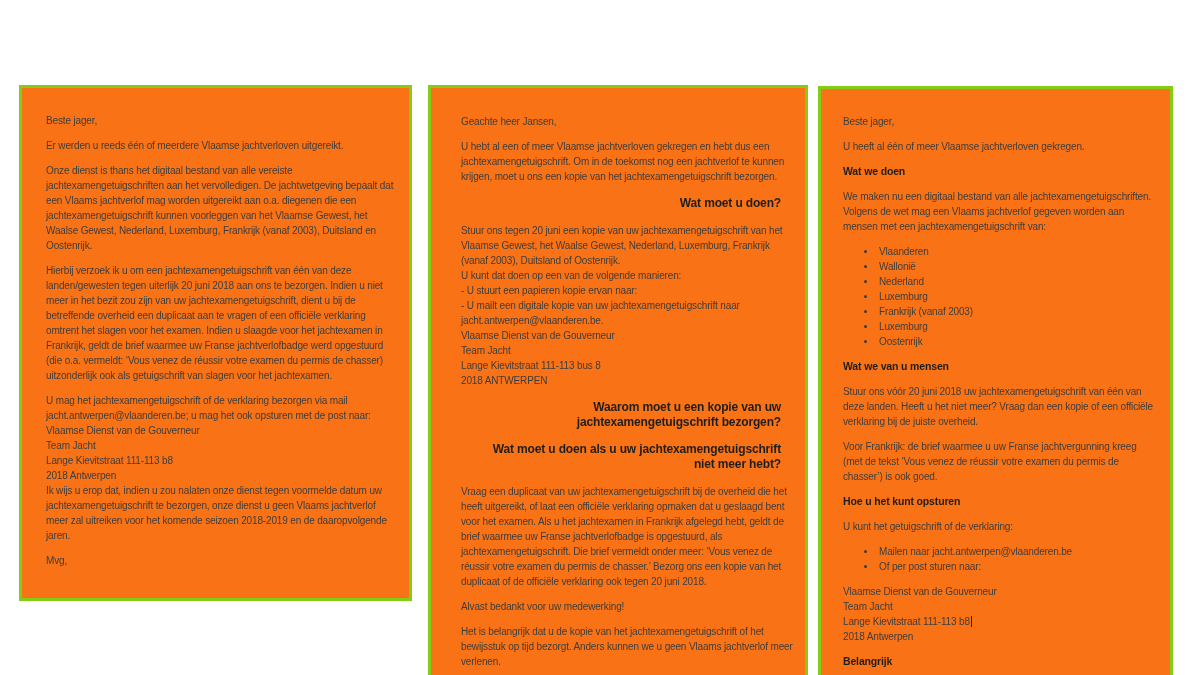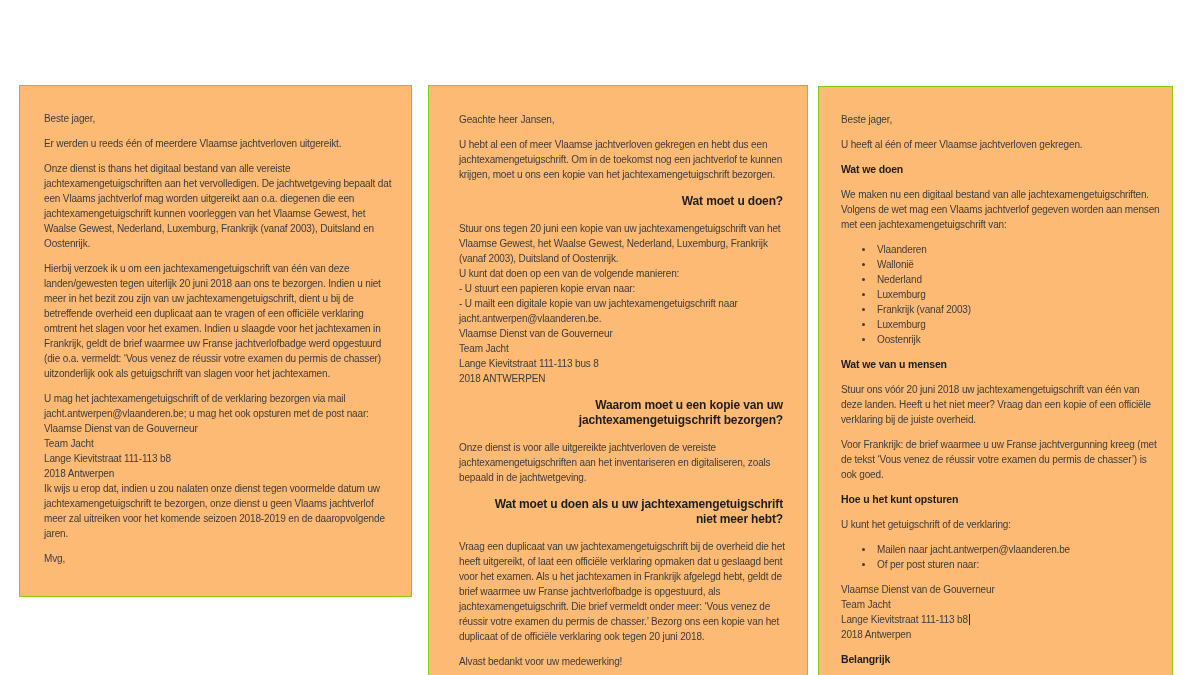--- a/index.html
+++ b/index.html
@@ -10,22 +10,22 @@
   body {
     width: 1200px;
     height: 675px;
     position: relative;
     font-family: "Liberation Sans", sans-serif;
     overflow: hidden;
   }
   .panel {
     position: absolute;
     box-sizing: border-box;
-    background: #fdba74;
-    border: 1px solid #84cc16;
+    background: #f97316;
+    border: 3px solid #84cc16;
     color: #3d3d3d;
     font-size: 10px;
     line-height: 15px;
     letter-spacing: -0.15px;
   }
   #panel-1 { left: 19px;  top: 85px; width: 393px; min-height: 419px; padding: 25px 14px 20px 24px; }
   #panel-2 { left: 428px; top: 85px; width: 380px; min-height: 433px; padding: 26px 12px 20px 30px; }
   #panel-3 { left: 818px; top: 86px; width: 355px; min-height: 500px; padding: 25px 12px 20px 22px; }
 
   .blk-p    { margin: 0 0 10px 0; }
@@ -66,21 +66,20 @@
     <div class="blk-ht">Wat moet u doen?</div>
     <div class="blk-line">Stuur ons tegen 20 juni een kopie van uw jachtexamengetuigschrift van het Vlaamse Gewest, het Waalse Gewest, Nederland, Luxemburg, Frankrijk (vanaf 2003), Duitsland of Oostenrijk.</div>
     <div class="blk-line">U kunt dat doen op een van de volgende manieren:</div>
     <div class="blk-line">- U stuurt een papieren kopie ervan naar:</div>
     <div class="blk-line">- U mailt een digitale kopie van uw jachtexamengetuigschrift naar jacht.antwerpen@vlaanderen.be.</div>
     <div class="blk-line">Vlaamse Dienst van de Gouverneur</div>
     <div class="blk-line">Team Jacht</div>
     <div class="blk-line">Lange Kievitstraat 111-113 bus 8</div>
     <div class="blk-p">2018 ANTWERPEN</div>
     <div class="blk-ht">Waarom moet u een kopie van uw jachtexamengetuigschrift bezorgen?</div>
-    <div class="blk-p">Onze dienst is voor alle uitgereikte jachtverloven de vereiste jachtexamengetuigschriften aan het inventariseren en digitaliseren, zoals bepaald in de jachtwetgeving.</div>
     <div class="blk-ht">Wat moet u doen als u uw jachtexamengetuigschrift niet meer hebt?</div>
     <div class="blk-p">Vraag een duplicaat van uw jachtexamengetuigschrift bij de overheid die het heeft uitgereikt, of laat een officiële verklaring opmaken dat u geslaagd bent voor het examen. Als u het jachtexamen in Frankrijk afgelegd hebt, geldt de brief waarmee uw Franse jachtverlofbadge is opgestuurd, als jachtexamengetuigschrift. Die brief vermeldt onder meer: ‘Vous venez de réussir votre examen du permis de chasser.’ Bezorg ons een kopie van het duplicaat of de officiële verklaring ook tegen 20 juni 2018.</div>
     <div class="blk-p">Alvast bedankt voor uw medewerking!</div>
     <div class="blk-p">Het is belangrijk dat u de kopie van het jachtexamengetuigschrift of het bewijsstuk op tijd bezorgt. Anders kunnen we u geen Vlaams jachtverlof meer verlenen.</div>
   </div>
 
 <div id="panel-3" class="panel">
     <div class="blk-p">Beste jager,</div>
     <div class="blk-p">U heeft al één of meer Vlaamse jachtverloven gekregen.</div>
     <div class="blk-h">Wat we doen</div>

